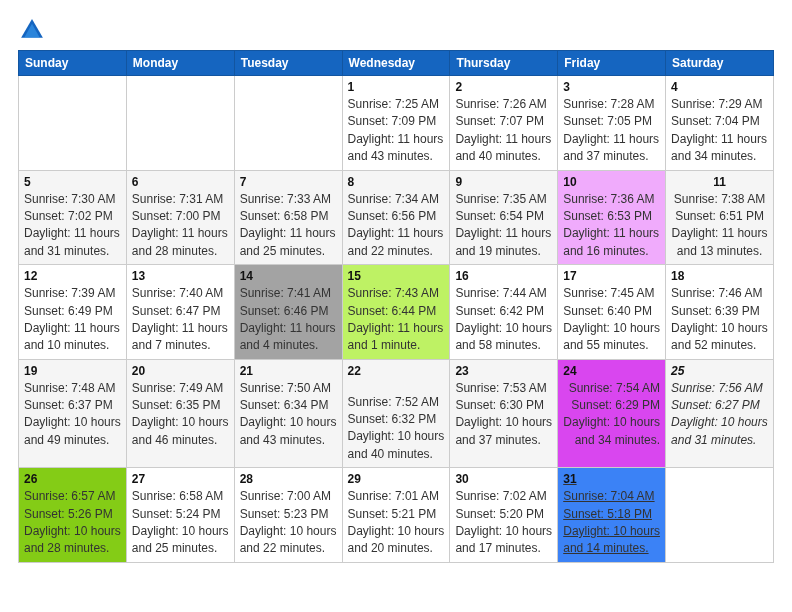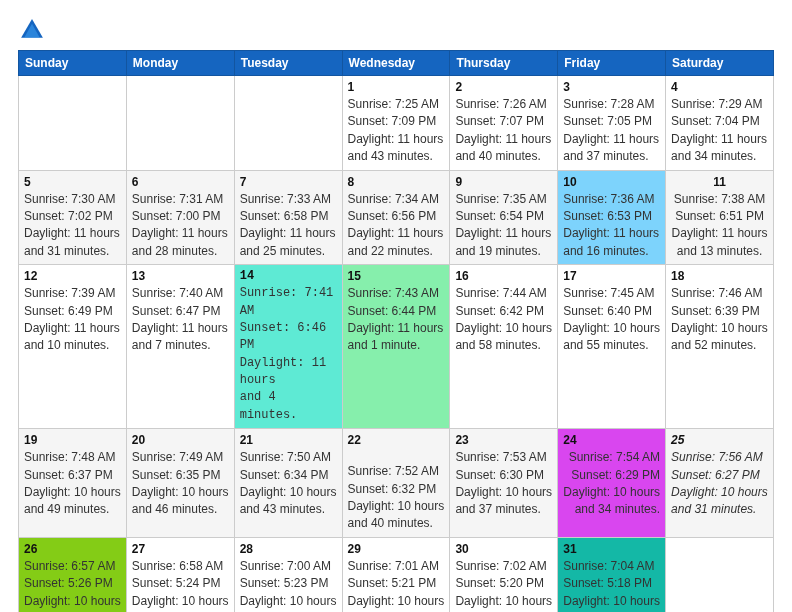--- a/index.html
+++ b/index.html
@@ -188,21 +188,21 @@
 Daylight: 11 hours
 and 22 minutes.</div>
           </td>
           <td style="background: rgb(245, 245, 245);">
             <span class="day-num">9</span>
             <div class="day-detail" style="white-space: pre-line;">Sunrise: 7:35 AM
 Sunset: 6:54 PM
 Daylight: 11 hours
 and 19 minutes.</div>
           </td>
-          <td style="background: #7dd3fc;">
+          <td style="background: #f0abfc;">
             <span class="day-num">10</span>
             <div class="day-detail" style="white-space: pre-line;">Sunrise: 7:36 AM
 Sunset: 6:53 PM
 Daylight: 11 hours
 and 16 minutes.</div>
           </td>
           <td style="background: rgb(245, 245, 245); text-align: center;">
             <span class="day-num">11</span>
             <div class="day-detail" style="white-space: pre-line;">Sunrise: 7:38 AM
 Sunset: 6:51 PM
@@ -218,28 +218,28 @@
 Daylight: 11 hours
 and 10 minutes.</div>
           </td>
           <td style="background: rgb(255, 255, 255);">
             <span class="day-num">13</span>
             <div class="day-detail" style="white-space: pre-line;">Sunrise: 7:40 AM
 Sunset: 6:47 PM
 Daylight: 11 hours
 and 7 minutes.</div>
           </td>
-          <td style="background: #5eead4; font-family: Liberation Mono, monospace;">
+          <td style="background: #a3a3a3;">
             <span class="day-num">14</span>
             <div class="day-detail" style="white-space: pre-line;">Sunrise: 7:41 AM
 Sunset: 6:46 PM
 Daylight: 11 hours
 and 4 minutes.</div>
           </td>
-          <td style="background: #86efac; margin-left: 10px;">
+          <td style="background: #bef264; margin-left: 10px;">
             <span class="day-num">15</span>
             <div class="day-detail" style="white-space: pre-line;">Sunrise: 7:43 AM
 Sunset: 6:44 PM
 Daylight: 11 hours
 and 1 minute.</div>
           </td>
           <td style="background: rgb(255, 255, 255);">
             <span class="day-num">16</span>
             <div class="day-detail" style="white-space: pre-line;">Sunrise: 7:44 AM
 Sunset: 6:42 PM
@@ -341,21 +341,21 @@
 Daylight: 10 hours
 and 20 minutes.</div>
           </td>
           <td style="background: rgb(255, 255, 255);">
             <span class="day-num">30</span>
             <div class="day-detail" style="white-space: pre-line;">Sunrise: 7:02 AM
 Sunset: 5:20 PM
 Daylight: 10 hours
 and 17 minutes.</div>
           </td>
-          <td style="background: #14b8a6;">
+          <td style="background: #3b82f6; text-decoration: underline;">
             <span class="day-num">31</span>
             <div class="day-detail" style="white-space: pre-line;">Sunrise: 7:04 AM
 Sunset: 5:18 PM
 Daylight: 10 hours
 and 14 minutes.</div>
           </td>
           <td class="empty-cell" style="background: rgb(255, 255, 255);"></td>
         </tr>
       </tbody>
   </table>

